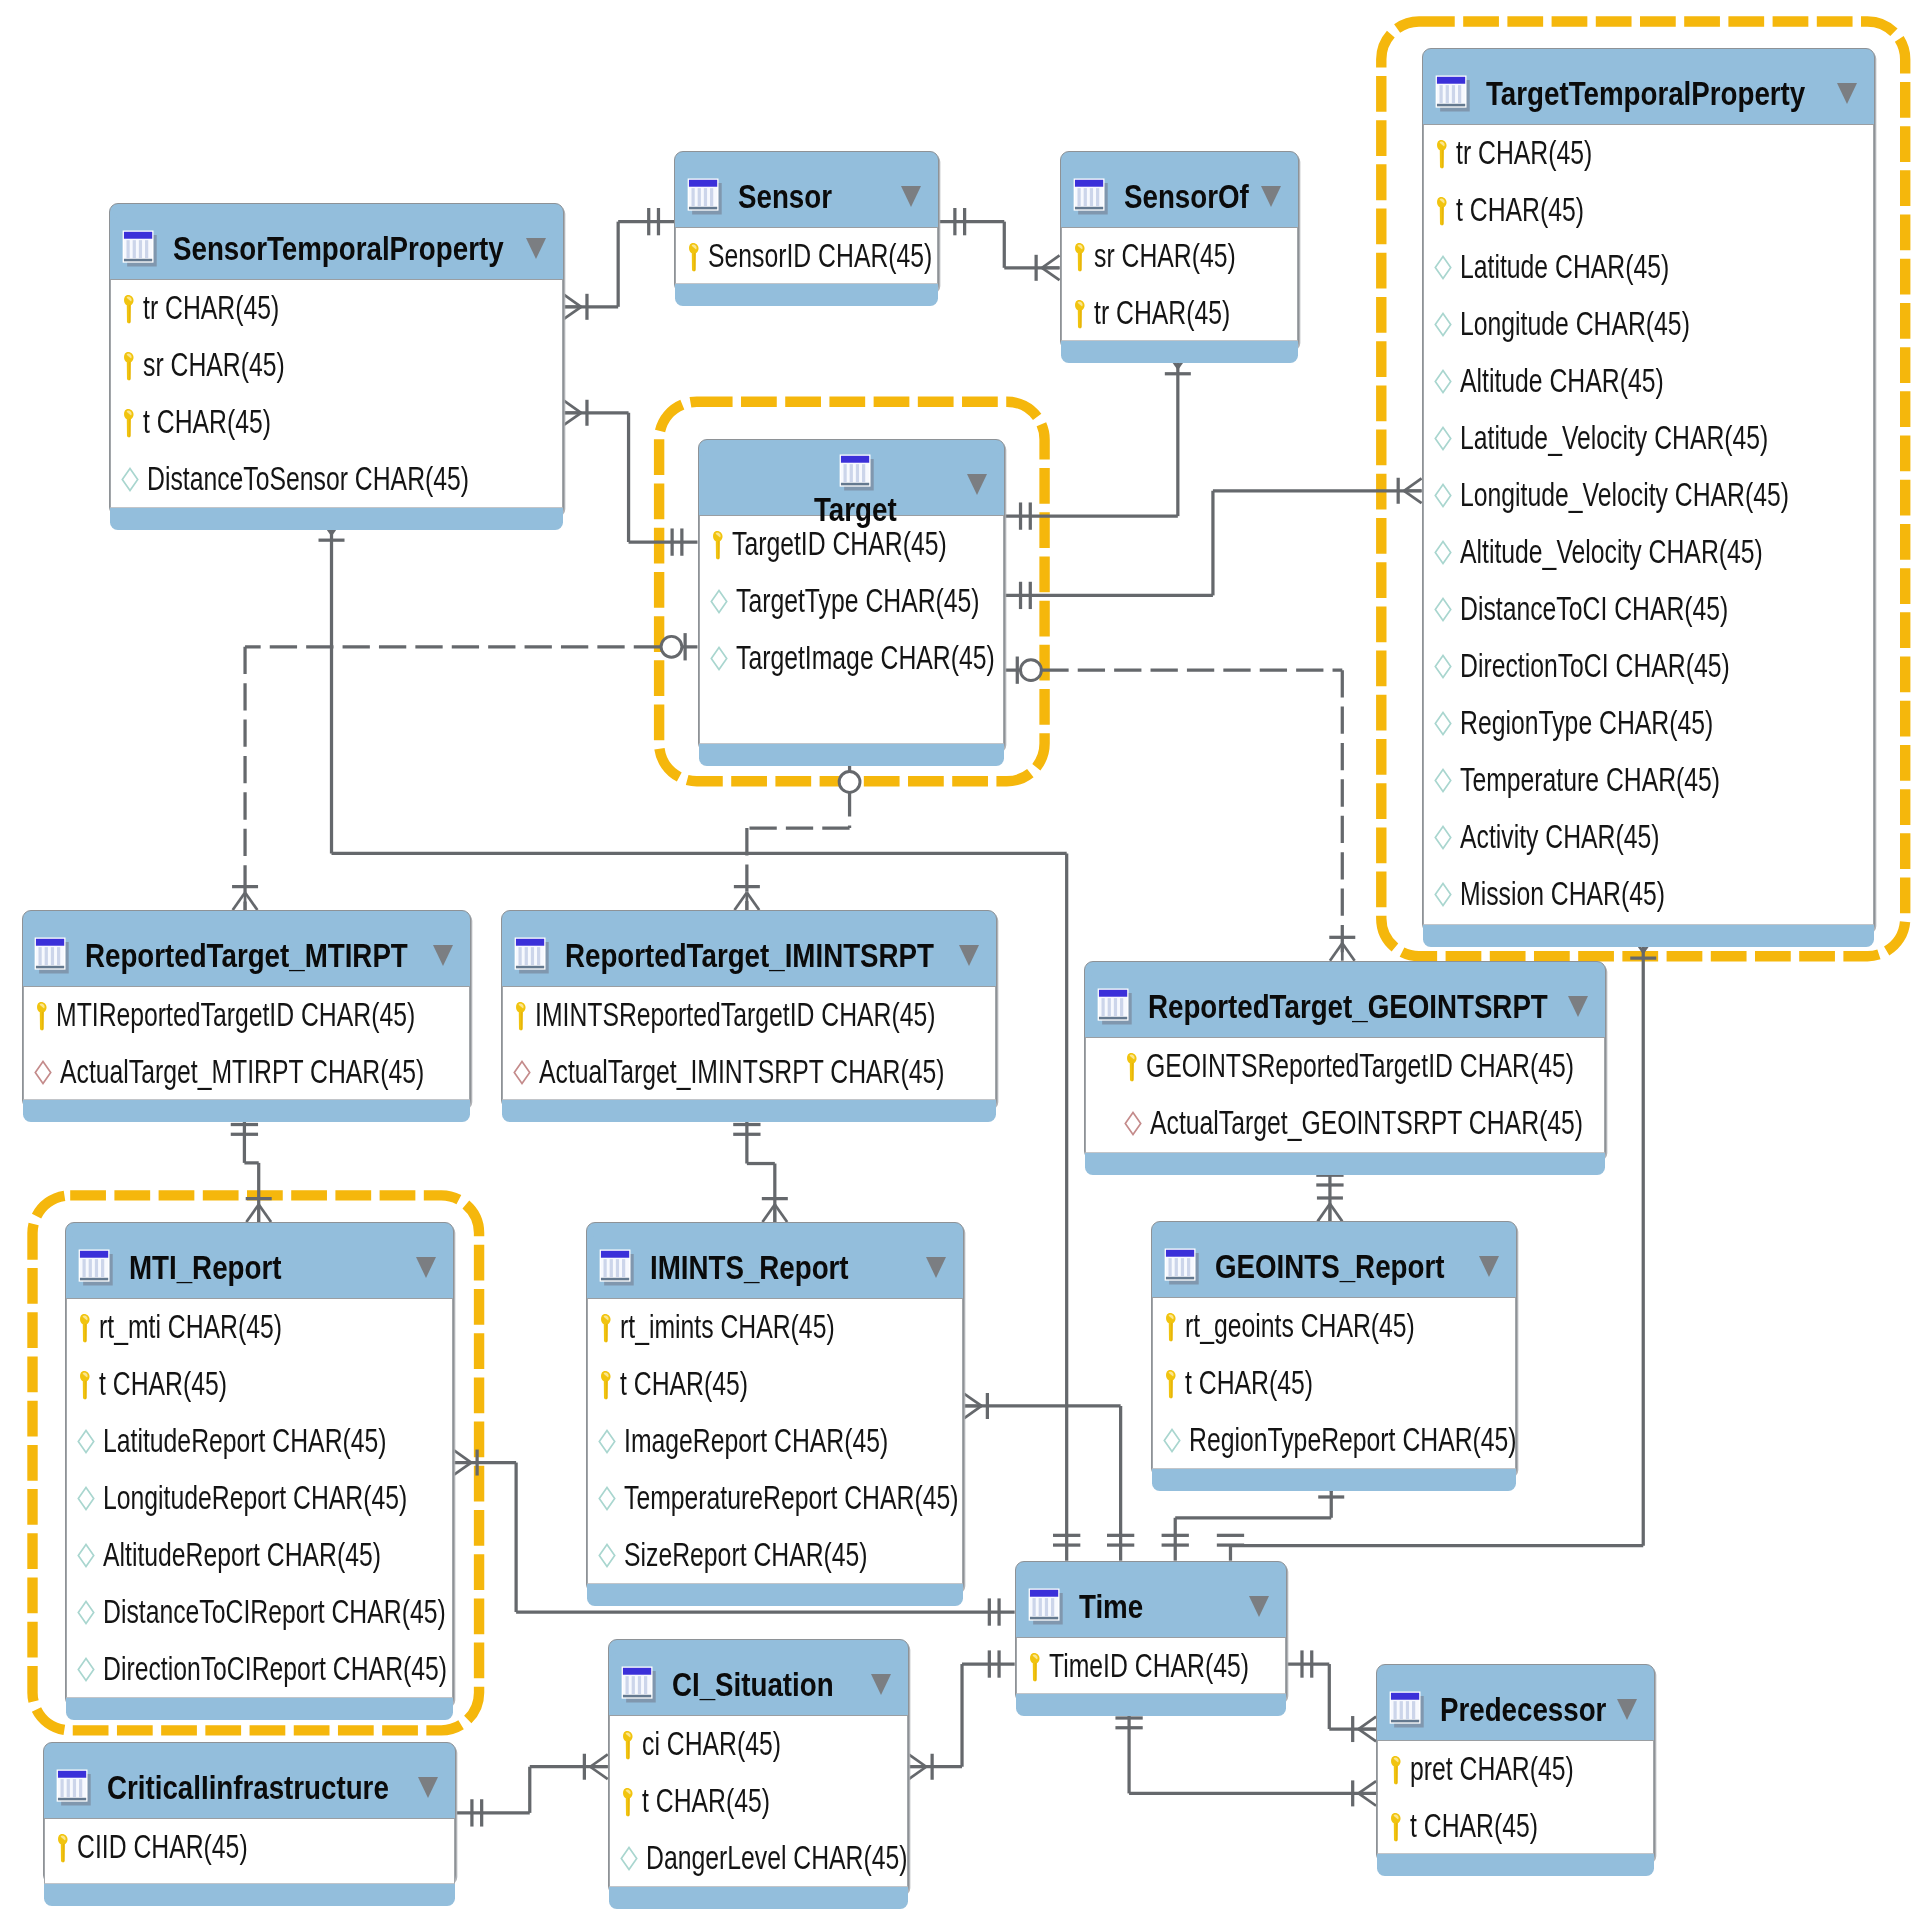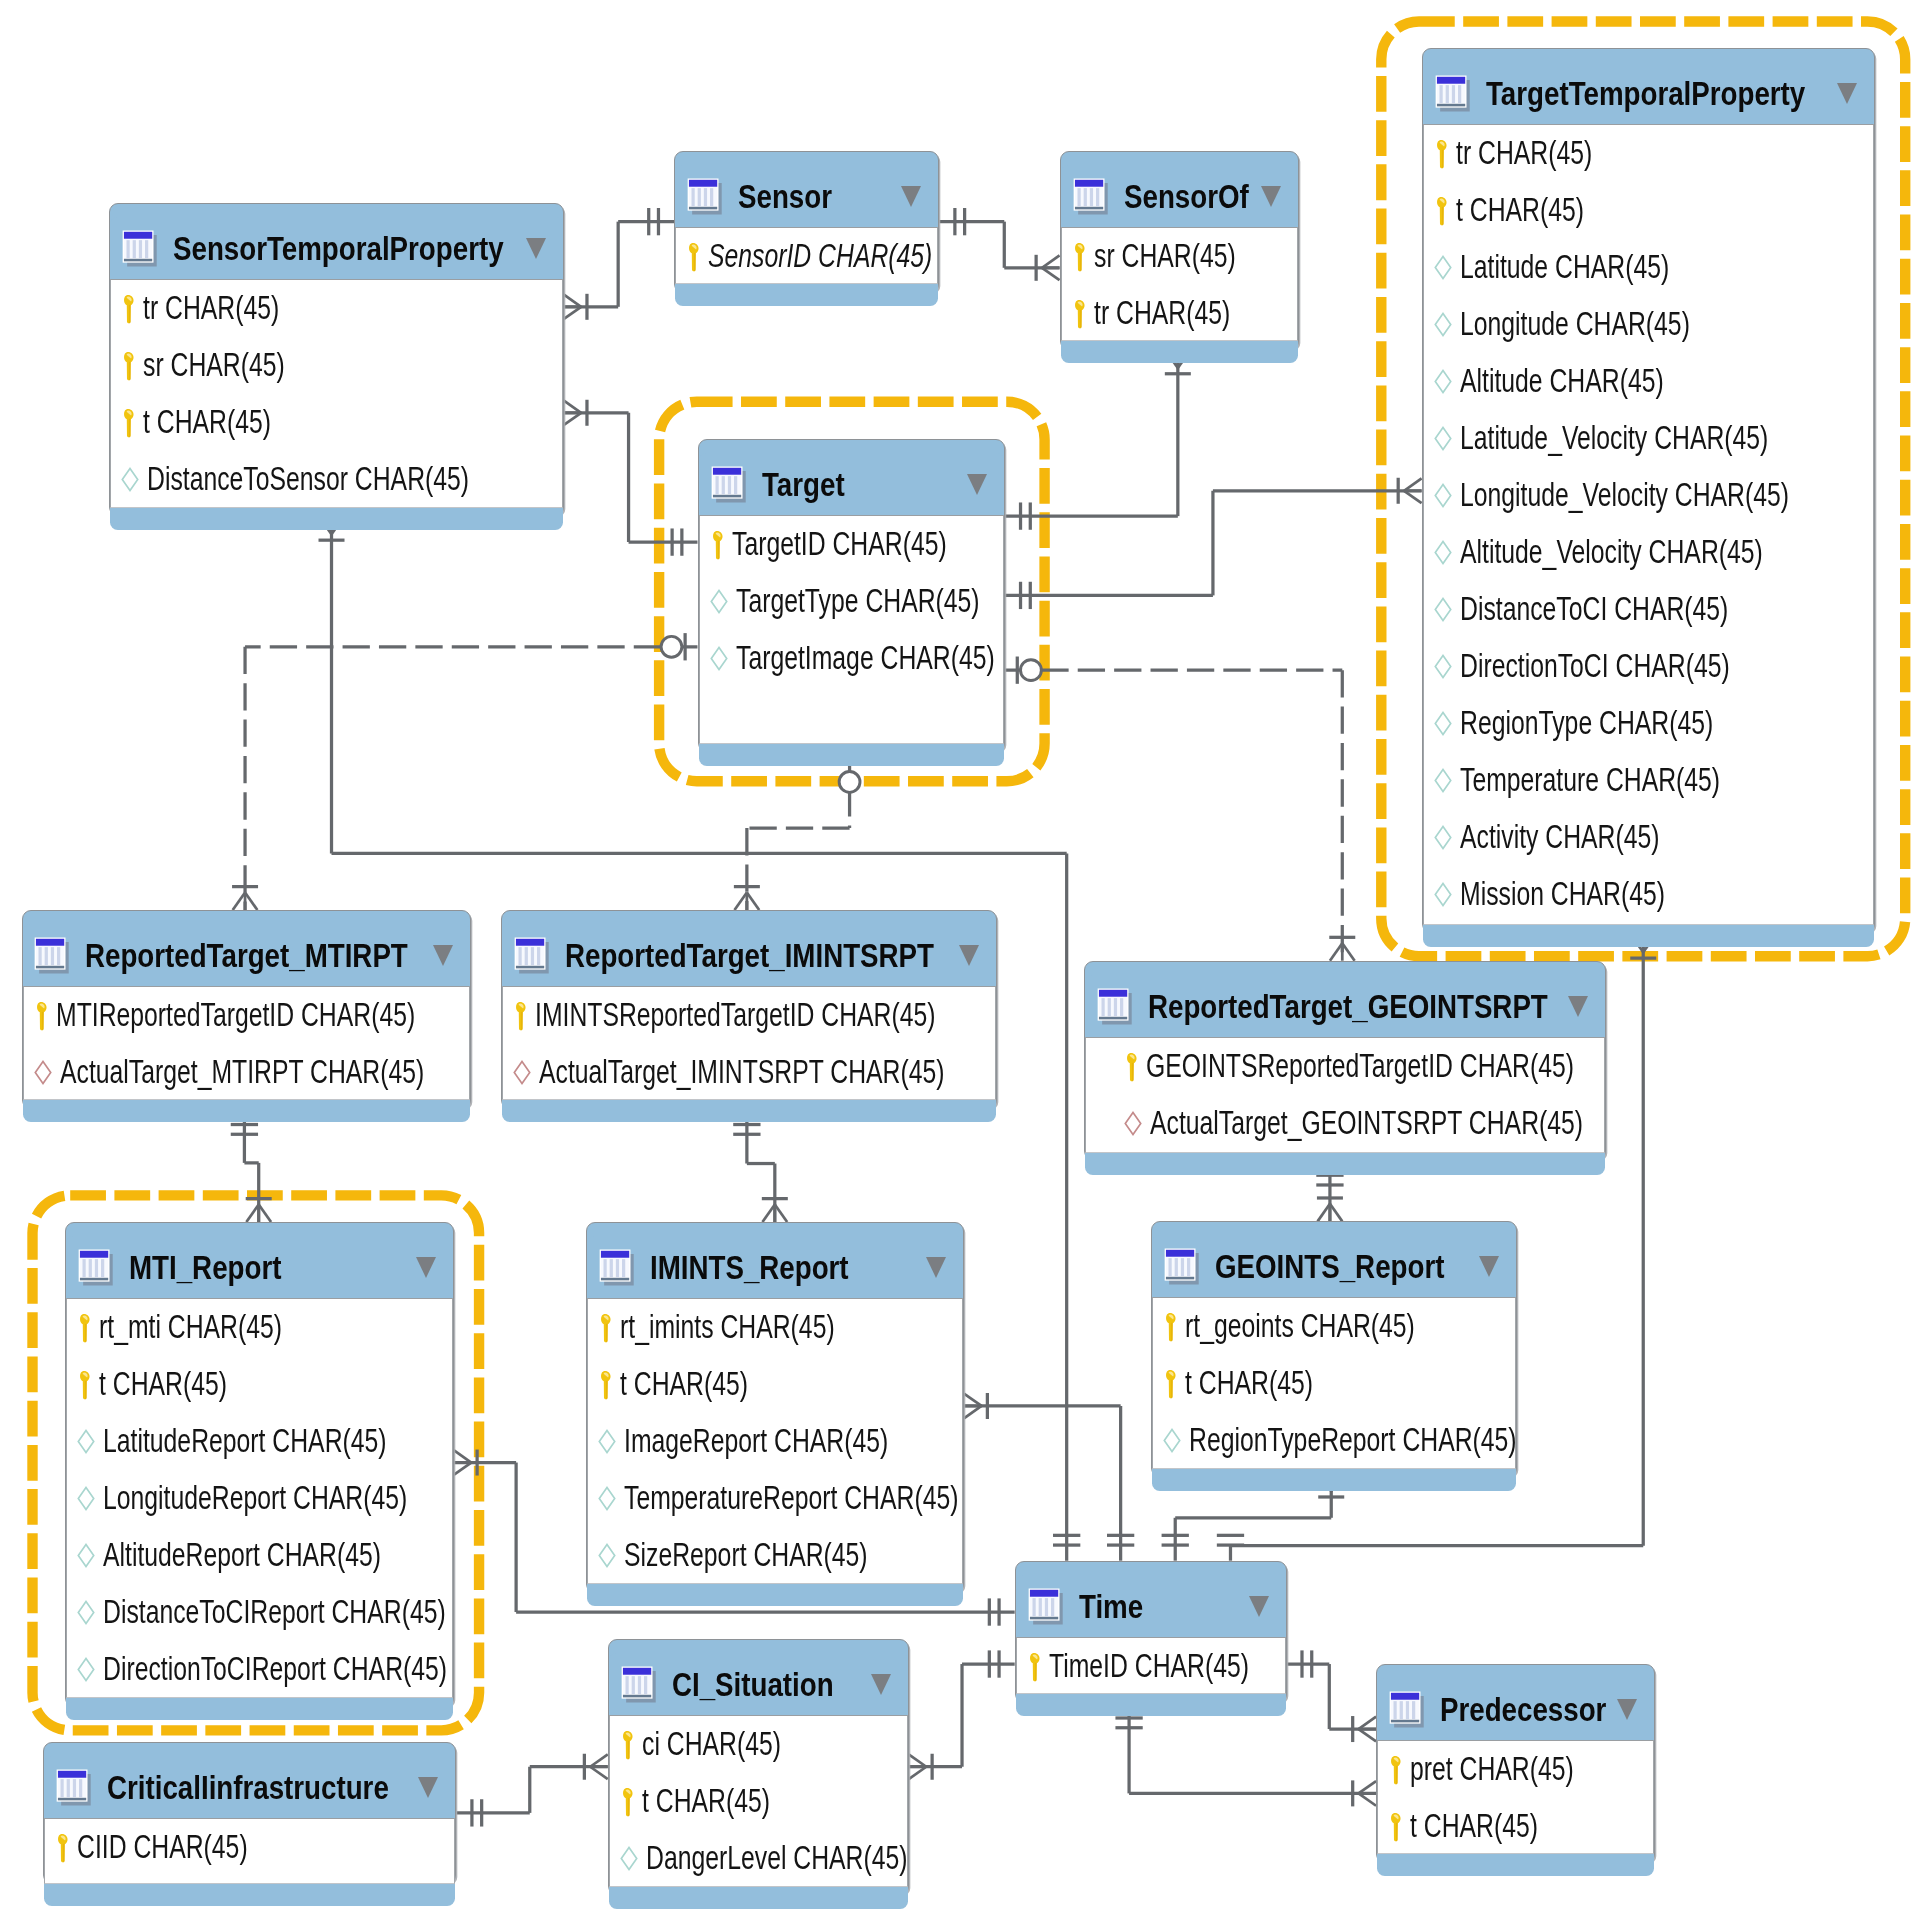--- a/index.html
+++ b/index.html
@@ -310,21 +310,21 @@
           <rect x="3" y="15" width="44" height="31" fill="#f7f9fe"></rect>
           <rect x="7" y="17" width="5" height="28" fill="#ccd5ea"></rect>
           <rect x="16.6" y="17" width="5" height="28" fill="#ccd5ea"></rect>
           <rect x="26.2" y="17" width="5" height="28" fill="#ccd5ea"></rect>
           <rect x="35.8" y="17" width="5" height="28" fill="#ccd5ea"></rect>
           <rect x="3" y="46" width="44" height="4" fill="#64798f"></rect>
         </svg>
         <span class="ttl">Sensor</span>
         <span class="caret" style="right: 17px;"></span>
       </div>
-      <div class="tbl-body" style="height: 57px; font-style: italic;">
+      <div class="tbl-body" style="height: 57px;">
         <div class="row">
           <svg width="14.3" height="30" viewBox="0 0 22 46" style="flex: 0 0 auto;">
             <path d="M11 1.5 C15.6 1.5 19.3 5.3 19.3 9.9 C19.3 13 17.6 15.7 15.1 17.2 L14.8 42.2 C14.8 43.8 13.6 45 12 45 C10.4 45 9.2 43.8 9.2 42.2 L8.9 17.2 C6.4 15.7 4.7 13 4.7 9.9 C4.7 5.3 6.4 1.5 11 1.5 Z" fill="#f1c40f"></path>
             <path d="M11 3.6 C13.9 3.6 16.3 6 16.3 8.9 C16.3 9.9 16 10.8 15.5 11.6 L8.6 5.6 C9.2 4.4 10 3.6 11 3.6 Z" fill="#fbe68f"></path>
             <path d="M12.2 16.8 L15.1 16.6 L14.8 43.2 C14.2 44.6 13.4 45 12.2 45 Z" fill="#dda700" opacity="0.45"></path>
           </svg>
           <span class="nm">SensorID CHAR(45)</span>
         </div>
       </div>
       <div class="tbl-ft" style="height: 22px; background: rgb(147, 190, 220);"></div>
@@ -467,21 +467,21 @@
         <div class="row">
           <svg width="18" height="25" viewBox="0 0 28 38" style="flex: 0 0 auto;">
             <path d="M14 2 L26 19 L14 36 L2 19 Z" fill="#ffffff" stroke="#a9d6cf" stroke-width="2.6"></path>
           </svg>
           <span class="nm">Mission CHAR(45)</span>
         </div>
       </div>
       <div class="tbl-ft" style="height: 22px; background: rgb(147, 190, 220);"></div>
     </div>
     <div class="tbl" style="left: 698px; top: 439px; width: 307px; height: 313px; background: rgb(147, 190, 220); border-color: rgb(142, 146, 150);">
-      <div class="tbl-hd" style="height: 62px; background: rgb(147, 190, 220);">
+      <div class="tbl-hd" style="height: 62px; background: rgb(147, 190, 220); flex-direction: column;">
         <svg width="36" height="39" viewBox="0 0 56 60" style="flex: 0 0 auto;">
           <rect x="8" y="9" width="46" height="49" fill="#7d90a6" opacity="0.85"></rect>
           <rect x="1" y="2" width="48" height="50" fill="#ffffff"></rect>
           <rect x="3" y="4" width="44" height="11" fill="#3b30d9"></rect>
           <rect x="3" y="15" width="44" height="31" fill="#f7f9fe"></rect>
           <rect x="7" y="17" width="5" height="28" fill="#ccd5ea"></rect>
           <rect x="16.6" y="17" width="5" height="28" fill="#ccd5ea"></rect>
           <rect x="26.2" y="17" width="5" height="28" fill="#ccd5ea"></rect>
           <rect x="35.8" y="17" width="5" height="28" fill="#ccd5ea"></rect>
           <rect x="3" y="46" width="44" height="4" fill="#64798f"></rect>

